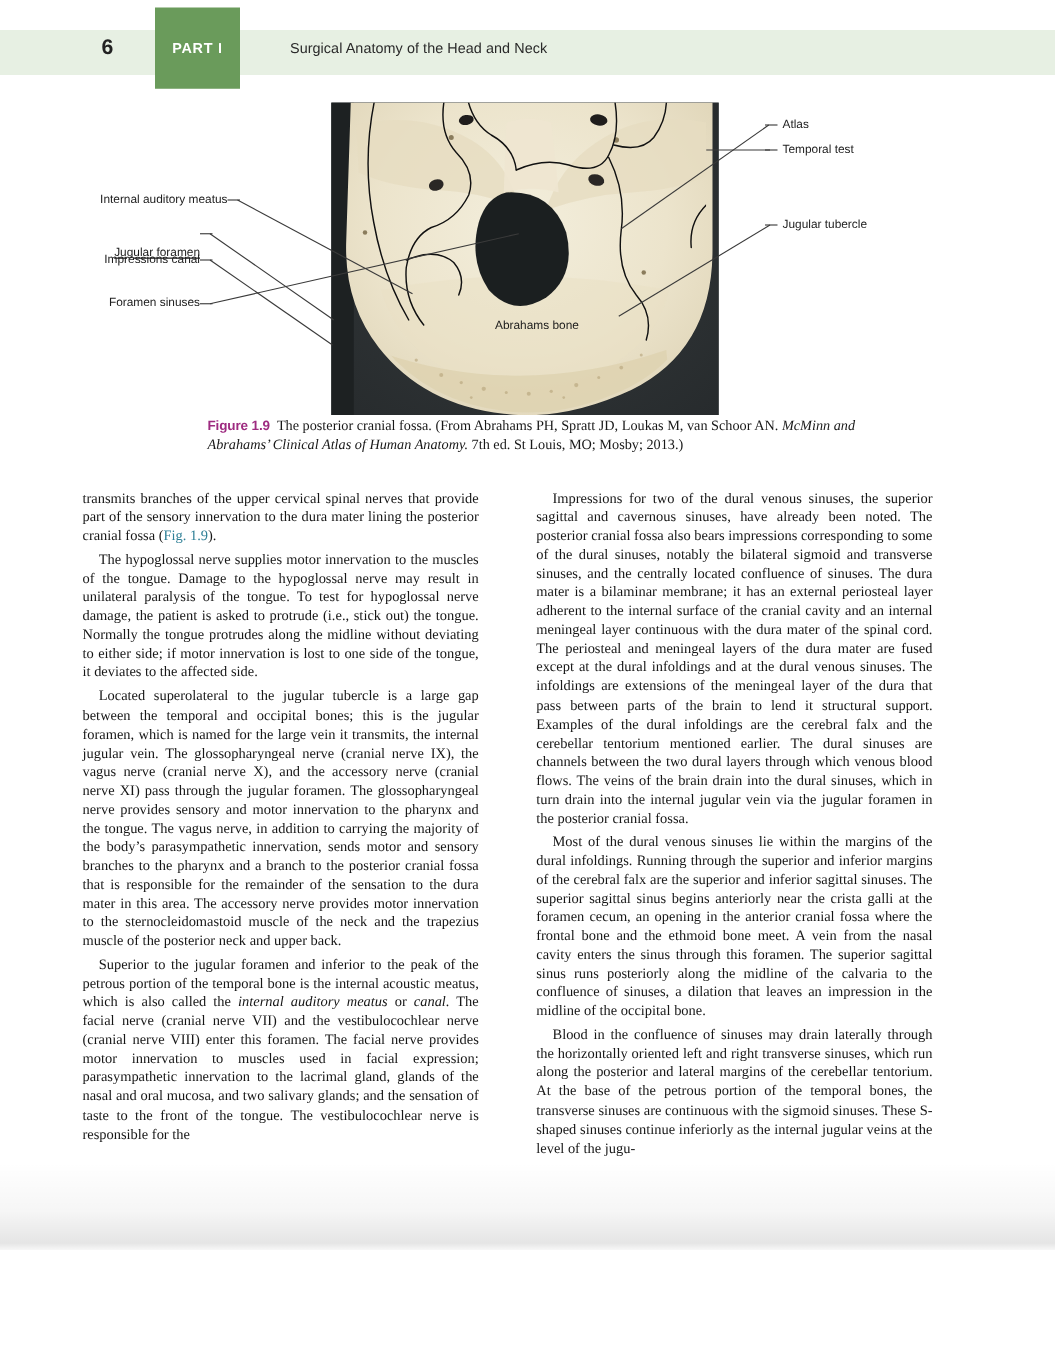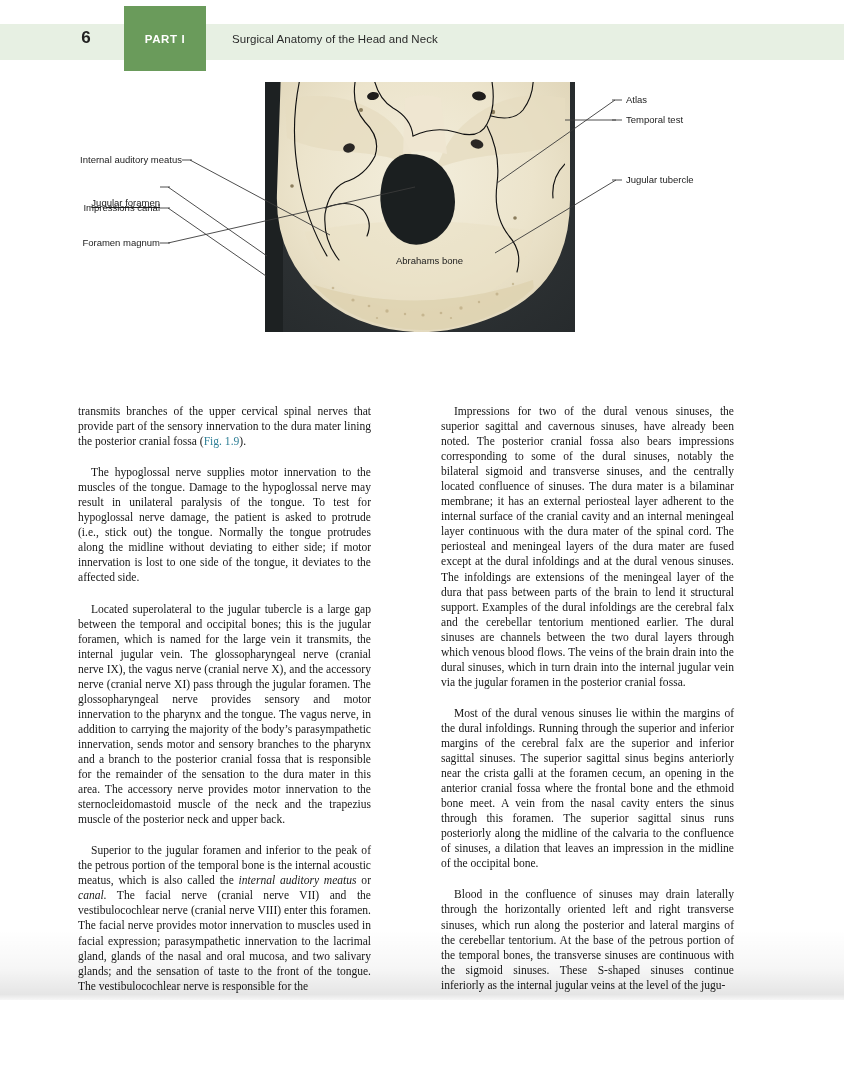--- a/index.html
+++ b/index.html
@@ -54,21 +54,21 @@
     font-family: "Liberation Sans", sans-serif;
     font-weight: bold;
     font-size: 17px;
     color: #222222;
     letter-spacing: 0px;
   }
   #part-tab {
     position: absolute;
     left: 124px;
     top: 6px;
-    width: 82px;
+    width: 68px;
     height: 65px;
     background: #6a9b5b;
     color: #ffffff;
     font-family: "Liberation Sans", sans-serif;
     font-weight: bold;
     font-size: 11.5px;
     letter-spacing: 0.6px;
     display: flex;
     align-items: center;
     justify-content: center;
@@ -156,21 +156,21 @@
     line-height: 15.05px;
     text-align: justify;
     text-justify: inter-word;
     color: #161616;
     hyphens: manual;
   }
   #column-left  { left: 0px; }
   #column-right { left: 363px; }
 
   .text-column p {
-    margin: 16px;
+    margin: 4px;
     text-indent: 13px;
   }
   .text-column p.no-indent { text-indent: 0; }
   .xref { color: #2e7f96; }
   .term-italic { font-style: italic; }
 
   
   #footer-band {
     position: absolute;
     left: 0;
@@ -283,29 +283,35 @@
 
         <line x1="552" y1="20" x2="562" y2="20"></line>
         <line x1="552" y1="40" x2="562" y2="40"></line>
         <line x1="552" y1="100" x2="562" y2="100"></line>
       </g>
     </svg>
 
     <div class="fig-label right-aligned" style="left:-48px; top:74px; width:170px;">Internal auditory meatus</div>
     <div class="fig-label right-aligned" style="left:-48px; top:117px; width:148px;text-decoration:underline;">Jugular foramen</div>
     <div class="fig-label right-aligned" style="left:-48px; top:122px; width:148px;">Impressions canal</div>
-    <div class="fig-label right-aligned" style="left:-48px; top:157px; width:148px;">Foramen magnum</div>
+    <div class="fig-label right-aligned" style="left:-48px; top:157px; width:148px;">Foramen sinuses</div>
 
     <div class="fig-label" style="left:566px; top:14px;">Atlas</div>
     <div class="fig-label" style="left:566px; top:34px;">Temporal test</div>
     <div class="fig-label" style="left:566px; top:94px;">Jugular tubercle</div>
 
     <div class="fig-label" style="left:336px; top:175px; color:#1b1b1b;">Abrahams bone</div>
   </div>
 
+  <div id="figure-caption">
+    <span class="fig-no">Figure 1.9</span>&nbsp;
+    <span>The posterior cranial fossa. (From Abrahams PH, Spratt JD, Loukas M, van Schoor AN.</span>
+    <span class="italic">McMinn and Abrahams’ Clinical Atlas of Human Anatomy.</span>
+    <span>7th ed. St Louis, MO; Mosby; 2013.)</span>
+  </div>
 
   <div id="body-columns">
 
     <div class="text-column" id="column-left">
       <p class="no-indent"><span>transmits branches of the upper cervical spinal nerves that provide part of the sensory innervation to the dura mater lining the posterior cranial fossa (</span><span class="xref">Fig. 1.9</span><span>).</span></p>
 
       <p>The hypoglossal nerve supplies motor innervation to the muscles of the tongue. Damage to the hypoglossal nerve may result in unilateral paralysis of the tongue. To test for hypoglossal nerve damage, the patient is asked to protrude (i.e., stick out) the tongue. Normally the tongue protrudes along the midline without deviating to either side; if motor innervation is lost to one side of the tongue, it deviates to the affected side.</p>
 
       <p>Located superolateral to the jugular tubercle is a large gap between the temporal and occipital bones; this is the jugular foramen, which is named for the large vein it transmits, the internal jugular vein. The glossopharyngeal nerve (cranial nerve IX), the vagus nerve (cranial nerve X), and the accessory nerve (cranial nerve XI) pass through the jugular foramen. The glossopharyngeal nerve provides sensory and motor innervation to the pharynx and the tongue. The vagus nerve, in addition to carrying the majority of the body’s parasympathetic innervation, sends motor and sensory branches to the pharynx and a branch to the posterior cranial fossa that is responsible for the remainder of the sensation to the dura mater in this area. The accessory nerve provides motor innervation to the sternocleidomastoid muscle of the neck and the trapezius muscle of the posterior neck and upper back.</p>
 

